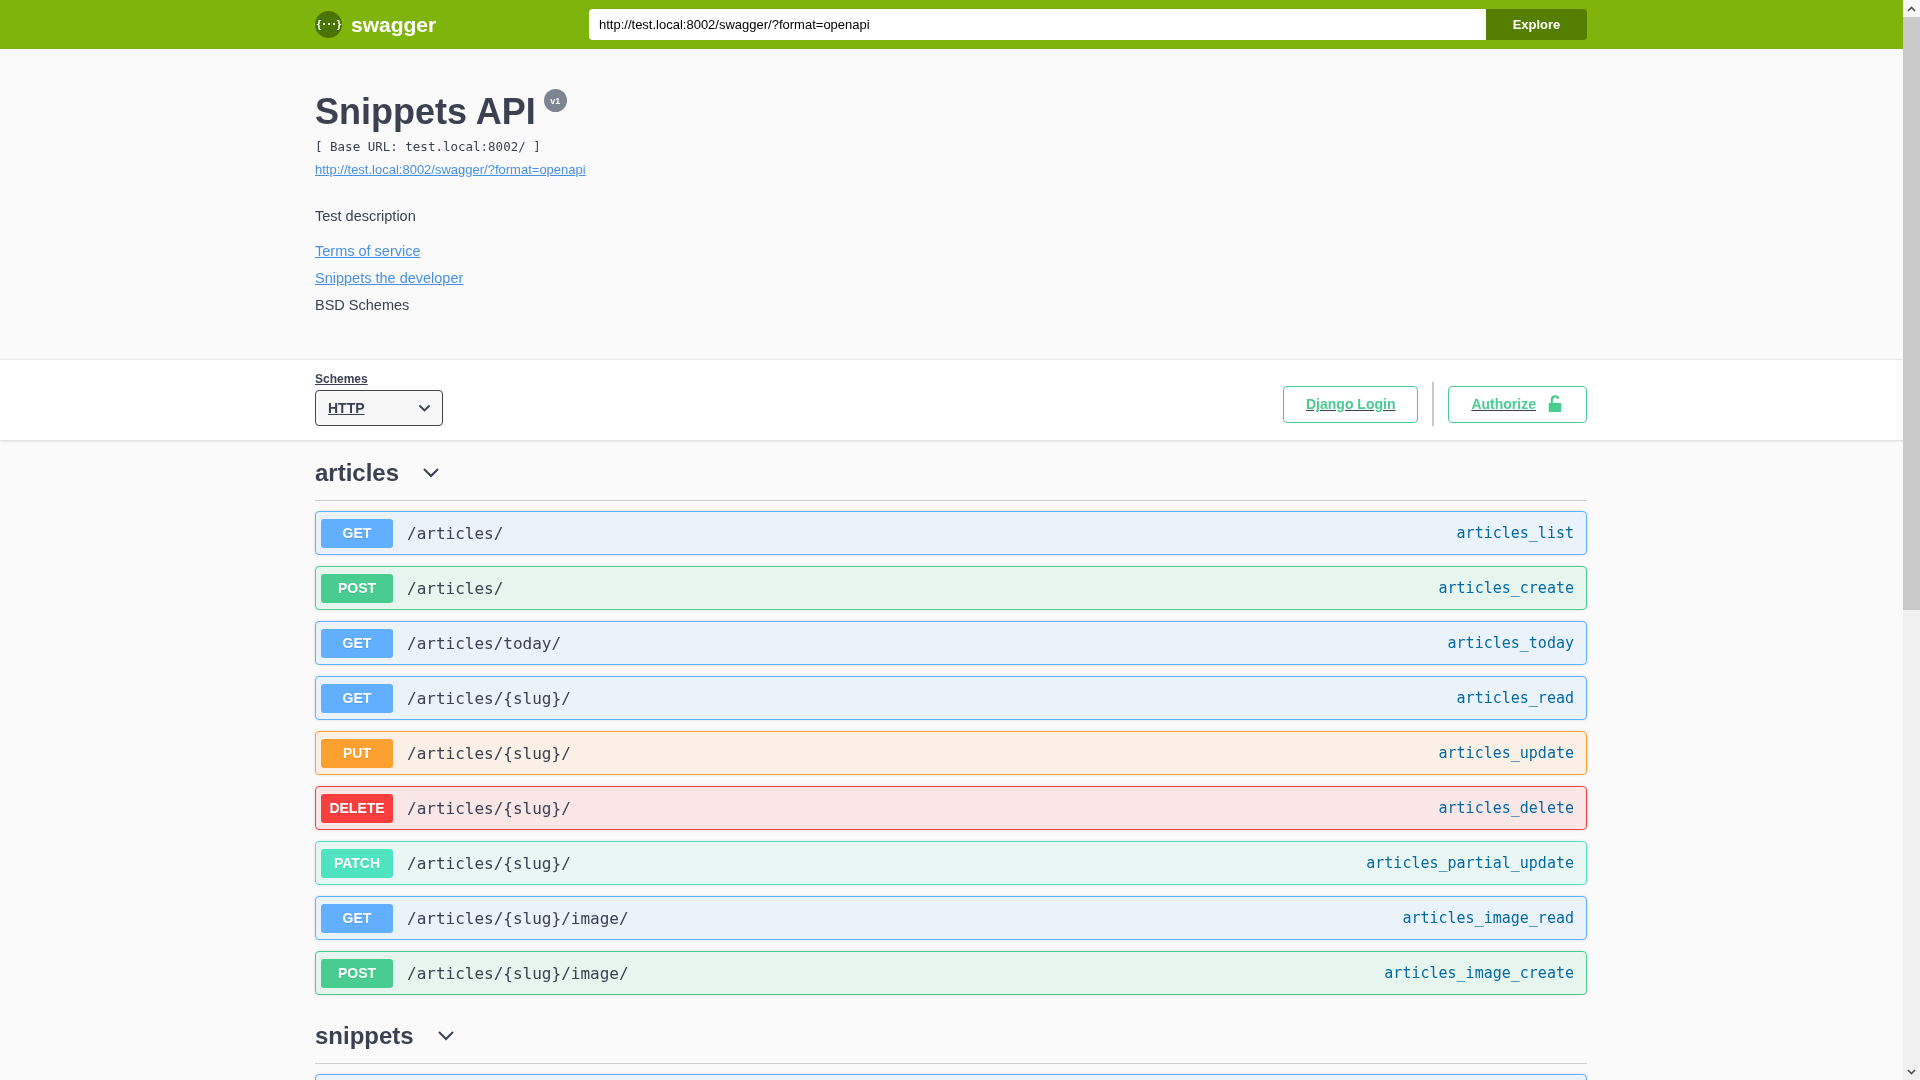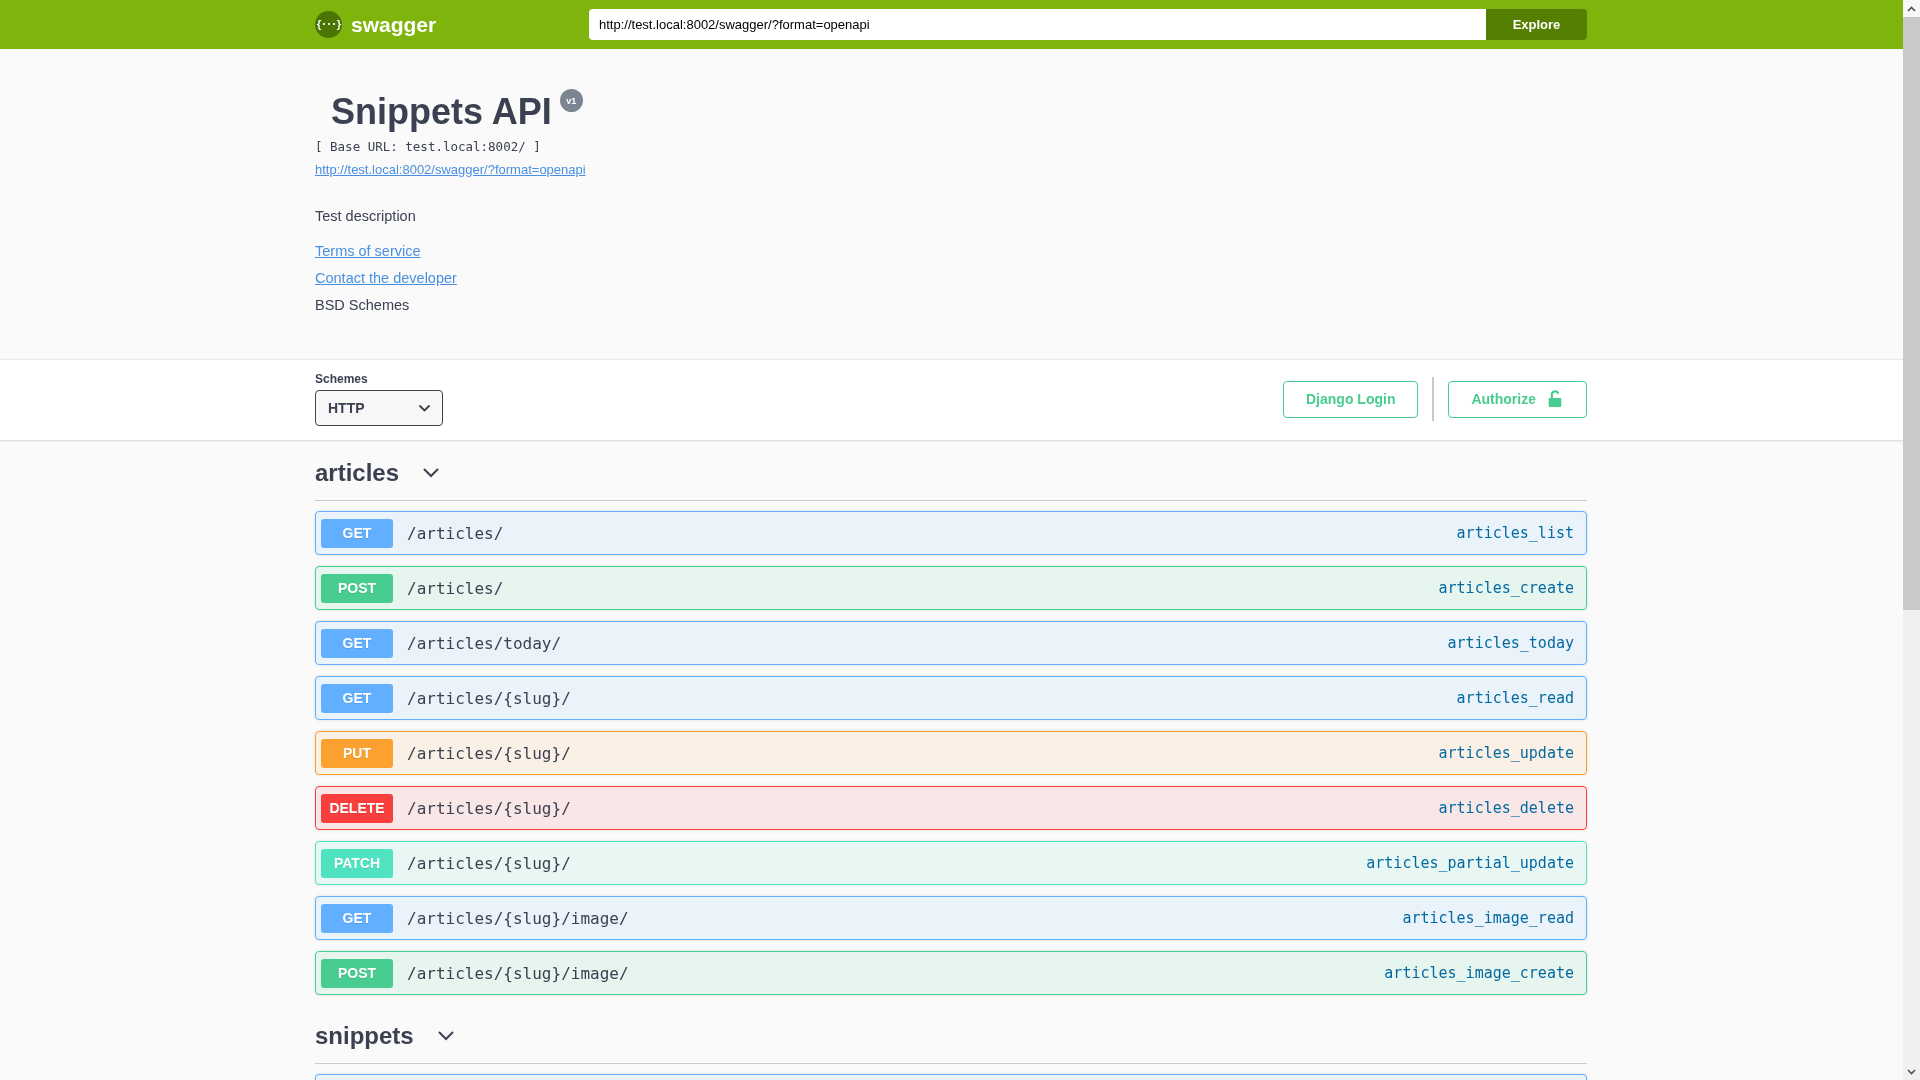--- a/index.html
+++ b/index.html
@@ -30,42 +30,42 @@
   }
   .explore-btn {
     width:101px; border:none; background:#547f00; color:#fff;
     font-size:13px; font-weight:700; border-radius:0 4px 4px 0; cursor:pointer;
     font-family:"Liberation Sans", sans-serif;
   }
 
   
   .info-section { background:#fafafa; padding:44px 0 46px 0; }
   .content-col { width:1272px; margin-left:315px; }
-  .api-title { font-size:36px; font-weight:700; color:#3b4151; line-height:38px;margin-left:16px; }
+  .api-title { font-size:36px; font-weight:700; color:#3b4151; line-height:38px; }
   .version-badge {
     display:inline-flex; align-items:center; justify-content:center;
     width:23px; height:23px; border-radius:50%; background:#7d8492;
     color:#fff; font-size:9px; font-weight:700; vertical-align:top;
     margin-left:8px; margin-top:-4px;
   }
   .base-url { font-size:12.5px; color:#3b4151; margin-top:8px; }
   .spec-link { display:inline-block; font-size:13px; color:#4990e2; text-decoration:underline; margin-top:8px; }
   .description { font-size:14.5px; margin-top:30px; }
   .info-link { display:inline-block; font-size:14.5px; color:#4990e2; text-decoration:underline; }
   .terms { margin-top:18px; }
   .contact { margin-top:9px; }
   .license { font-size:14.5px; margin-top:10px; }
 
   
   .scheme-container {
     background:#fff; border-top:1px solid rgba(0,0,0,.09);
     box-shadow:0 1px 2px 0 rgba(0,0,0,.15);
     padding:12px 0 14px 0;
   }
-  .scheme-row { display:flex; align-items:center; justify-content:space-between; }
+  .scheme-row { display:flex; align-items:flex-end; justify-content:space-between;text-decoration:underline; }
   .schemes-label { display:block; font-size:12px; font-weight:700; color:#3b4151; margin-bottom:4px; }
   .schemes-select {
     width:128px; height:36px; border:1.5px solid #41444e; border-radius:4px;
     background:#f7f7f7; display:flex; align-items:center; justify-content:space-between;
     padding:0 12px; cursor:pointer;
   }
   .schemes-select span { font-size:14px; font-weight:700; color:#3b4151; }
   .auth-wrapper { display:flex; align-items:center; }
   .auth-btn {
     border:1px solid #49cc90; color:#49cc90; background:transparent;
@@ -124,21 +124,21 @@
   </div>
 </header>
 
 <section class="info-section">
   <div class="content-col">
     <h1 class="api-title"><span>Snippets API</span><span class="version-badge">v1</span></h1>
     <div class="base-url mono">[ Base URL: test.local:8002/ ]</div>
     <a class="spec-link" href="#">http://test.local:8002/swagger/?format=openapi</a>
     <div class="description">Test description</div>
     <div class="terms"><a class="info-link" href="#">Terms of service</a></div>
-    <div class="contact"><a class="info-link" href="#">Contact the developer</a></div>
+    <div class="contact"><a class="info-link" href="#">Snippets the developer</a></div>
     <div class="license">BSD Schemes</div>
   </div>
 </section>
 
 <section class="scheme-container">
   <div class="content-col scheme-row">
     <div>
       <label class="schemes-label">Schemes</label>
       <div class="schemes-select">
         <span>HTTP</span>

